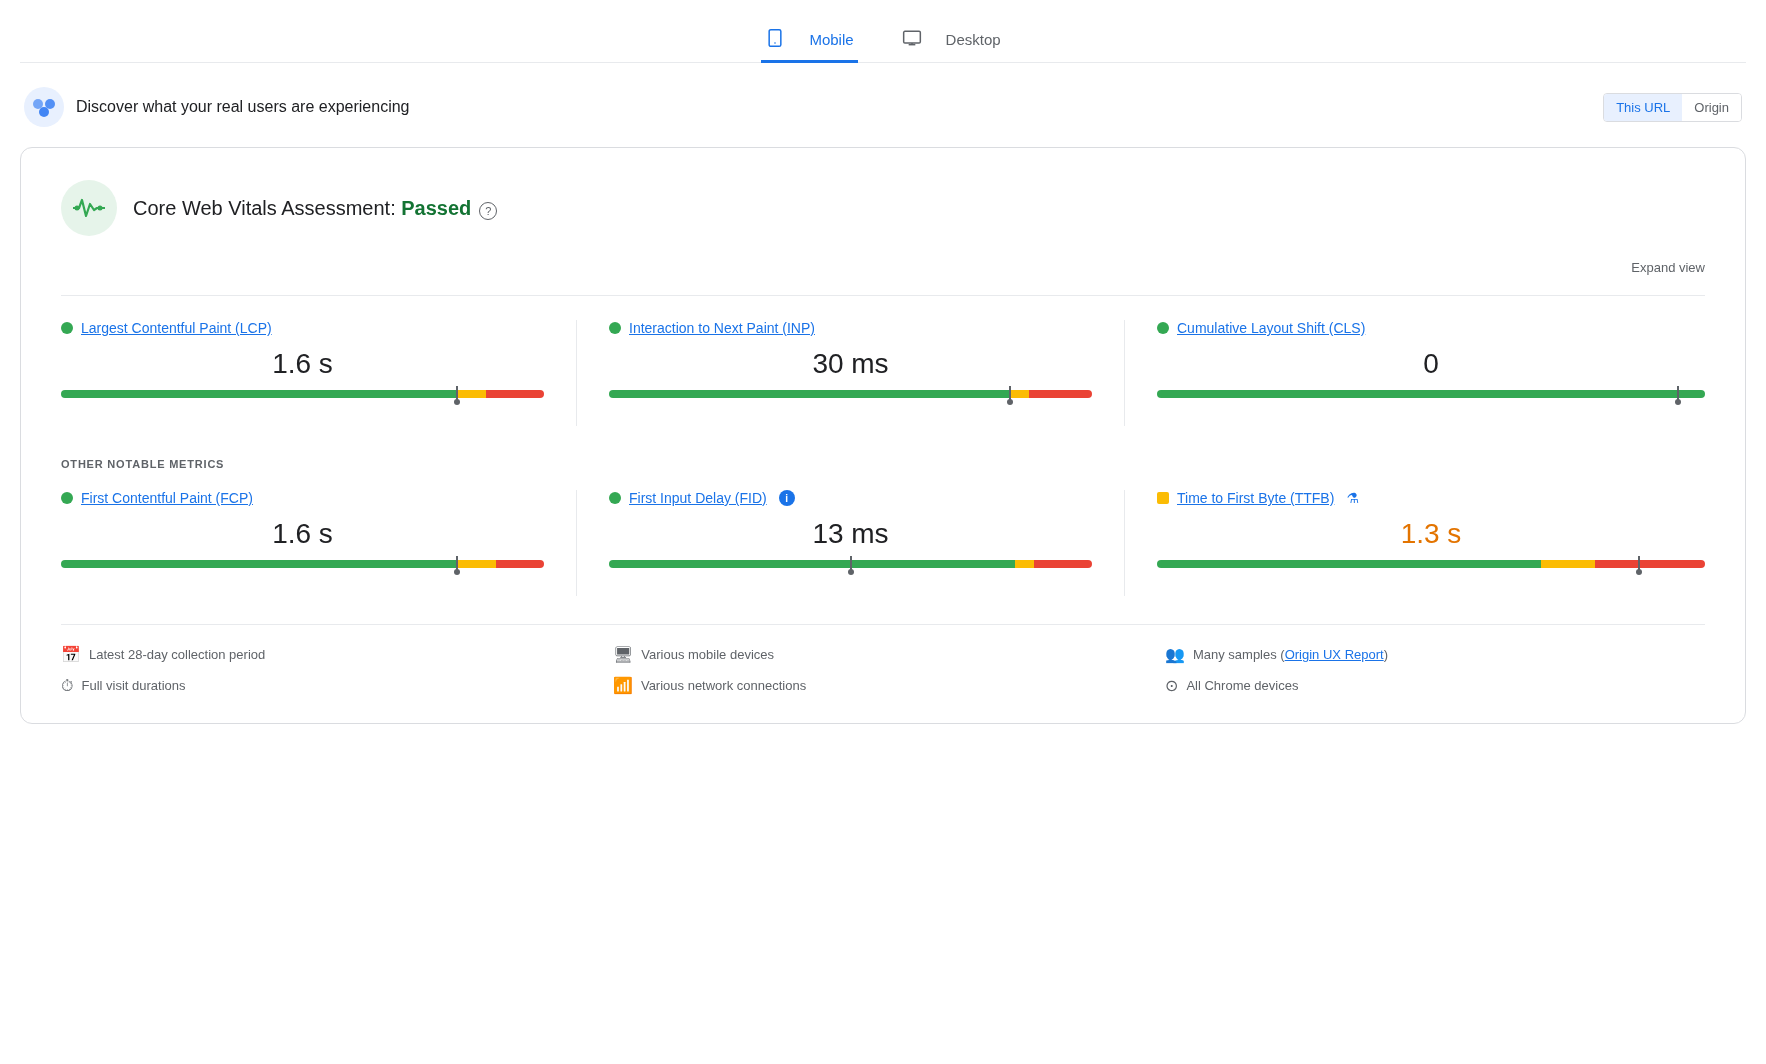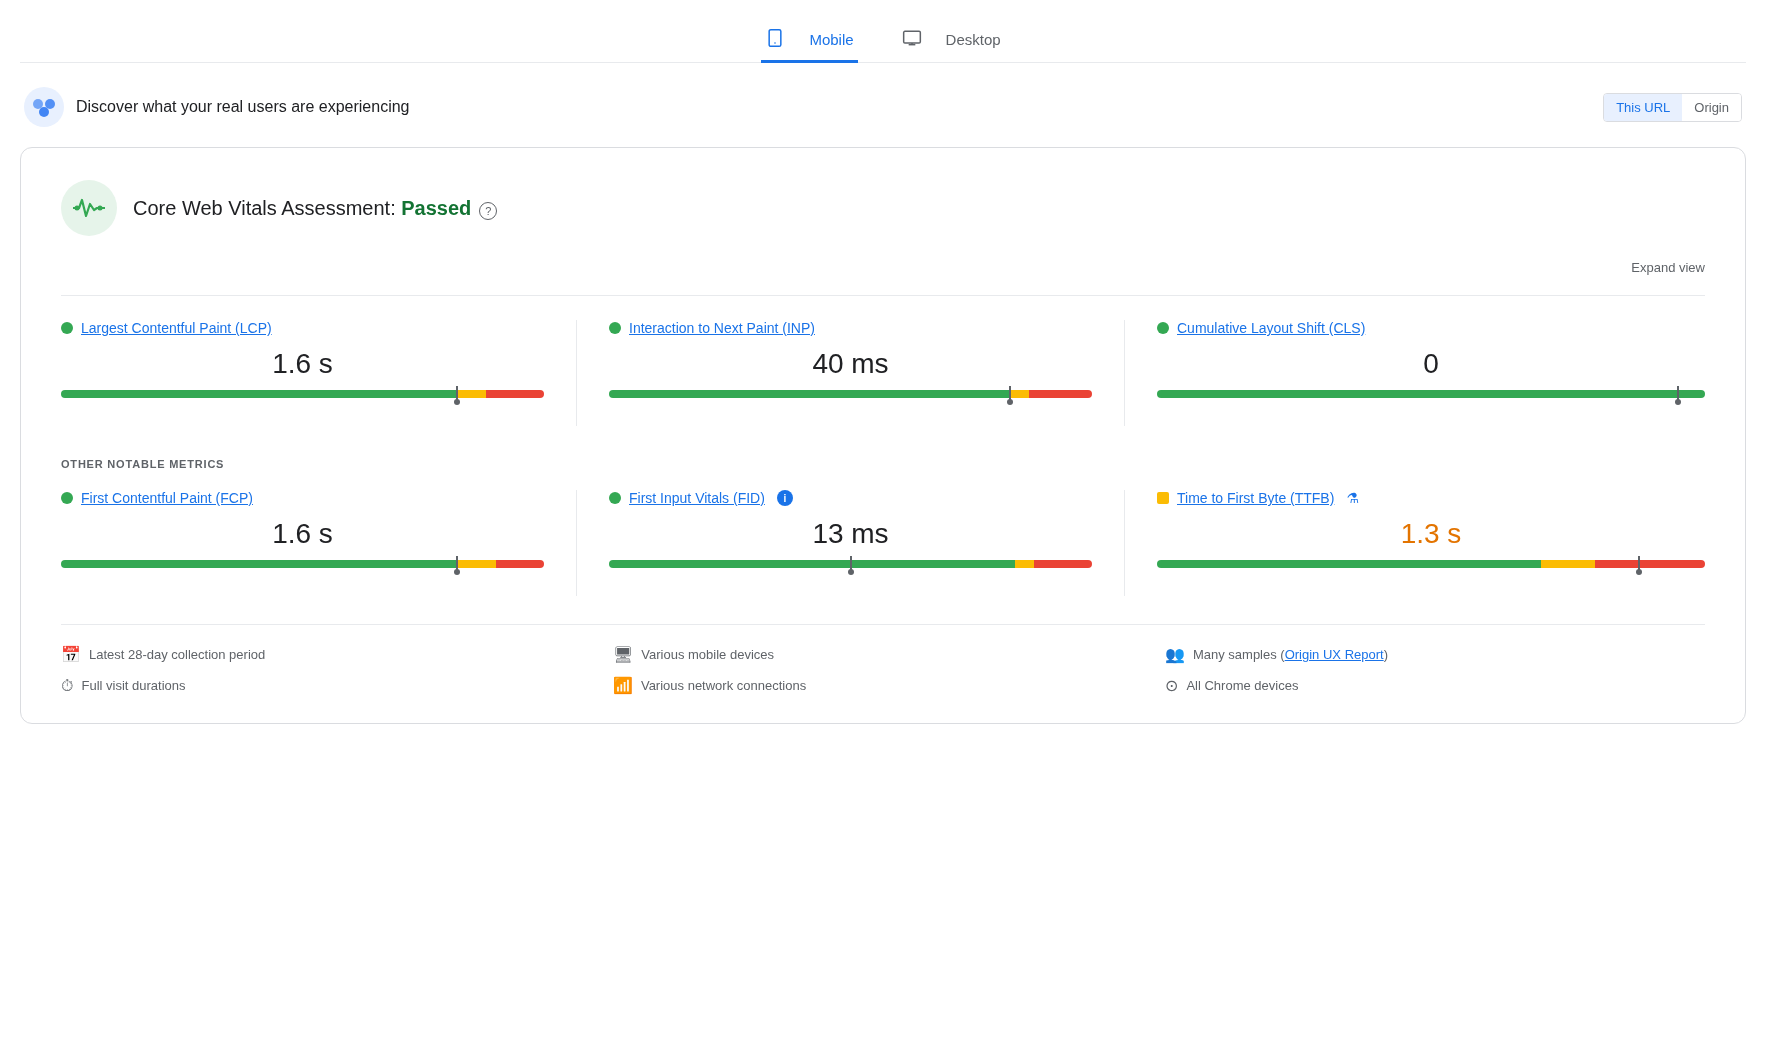--- a/index.html
+++ b/index.html
@@ -364,21 +364,21 @@
             <div class="marker-dot"></div>
           </div>
         </div>
       </div>
 
       <div class="metric-col">
         <div class="metric-label">
           <span class="dot dot-green"></span>
           <span class="metric-name">Interaction to Next Paint (INP)</span>
         </div>
-        <div class="metric-value">40 ms</div>
+        <div class="metric-value">30 ms</div>
         <div class="progress-container">
           <div class="progress-track">
             <div class="progress-green" style="width:83%"></div>
             <div class="progress-orange" style="width:4%"></div>
             <div class="progress-red" style="width:13%"></div>
           </div>
           <div class="progress-marker" style="left:83%">
             <div class="marker-dot"></div>
           </div>
         </div>
@@ -420,21 +420,21 @@
           </div>
           <div class="progress-marker" style="left:82%">
             <div class="marker-dot"></div>
           </div>
         </div>
       </div>
 
       <div class="metric-col">
         <div class="metric-label">
           <span class="dot dot-green"></span>
-          <span class="metric-name">First Input Vitals (FID)</span>
+          <span class="metric-name">First Input Delay (FID)</span>
           <span class="info-icon-blue">i</span>
         </div>
         <div class="metric-value">13 ms</div>
         <div class="progress-container">
           <div class="progress-track">
             <div class="progress-green" style="width:84%"></div>
             <div class="progress-orange" style="width:4%"></div>
             <div class="progress-red" style="width:12%"></div>
           </div>
           <div class="progress-marker" style="left:50%">

